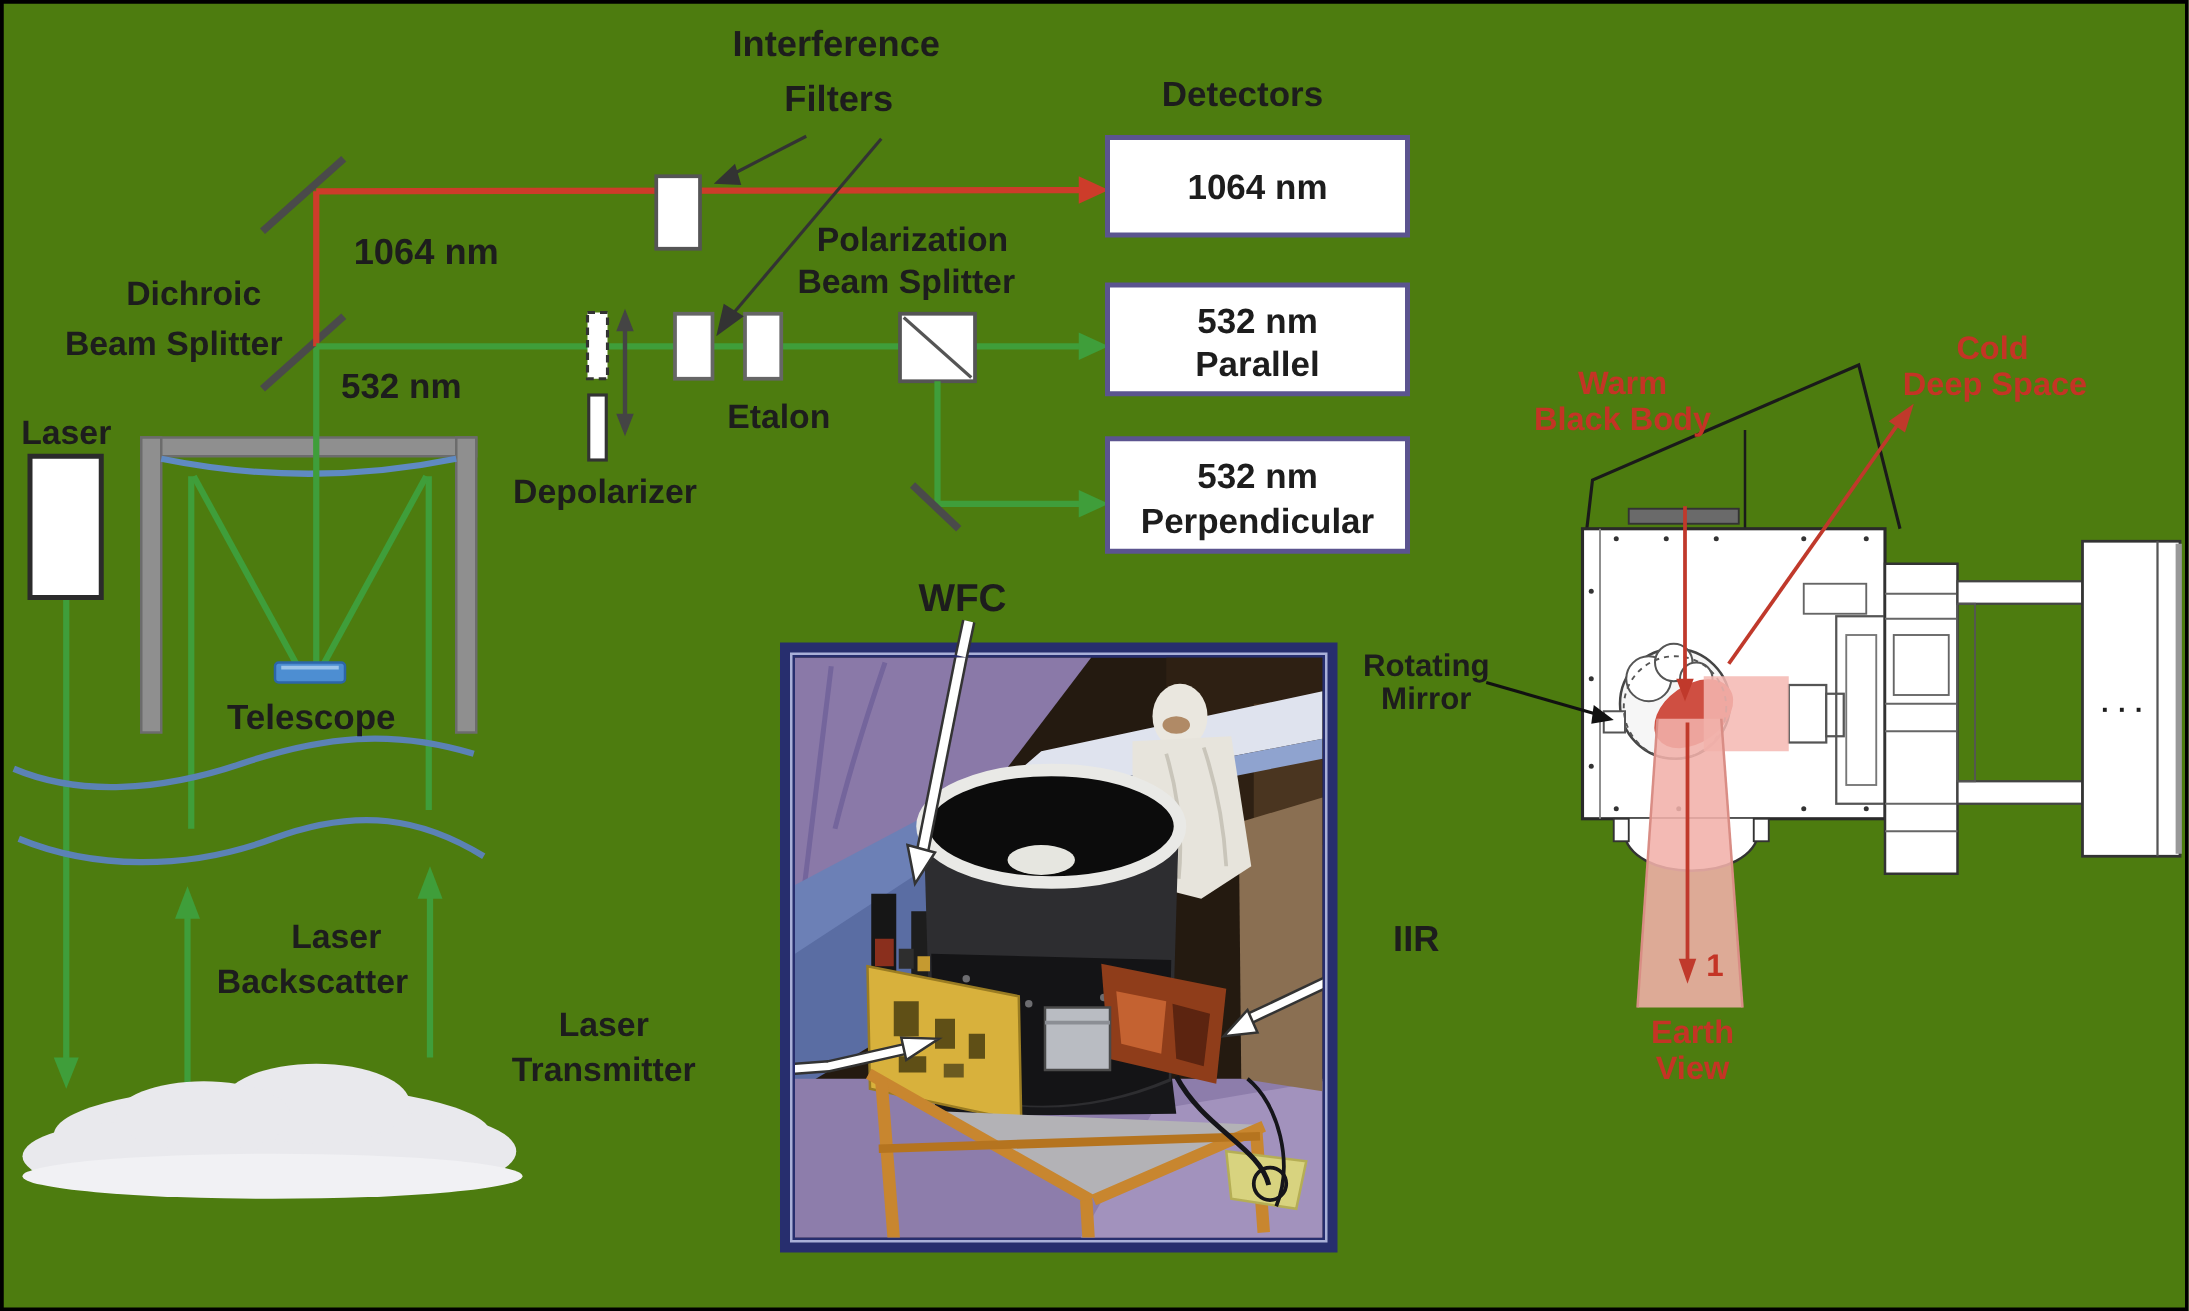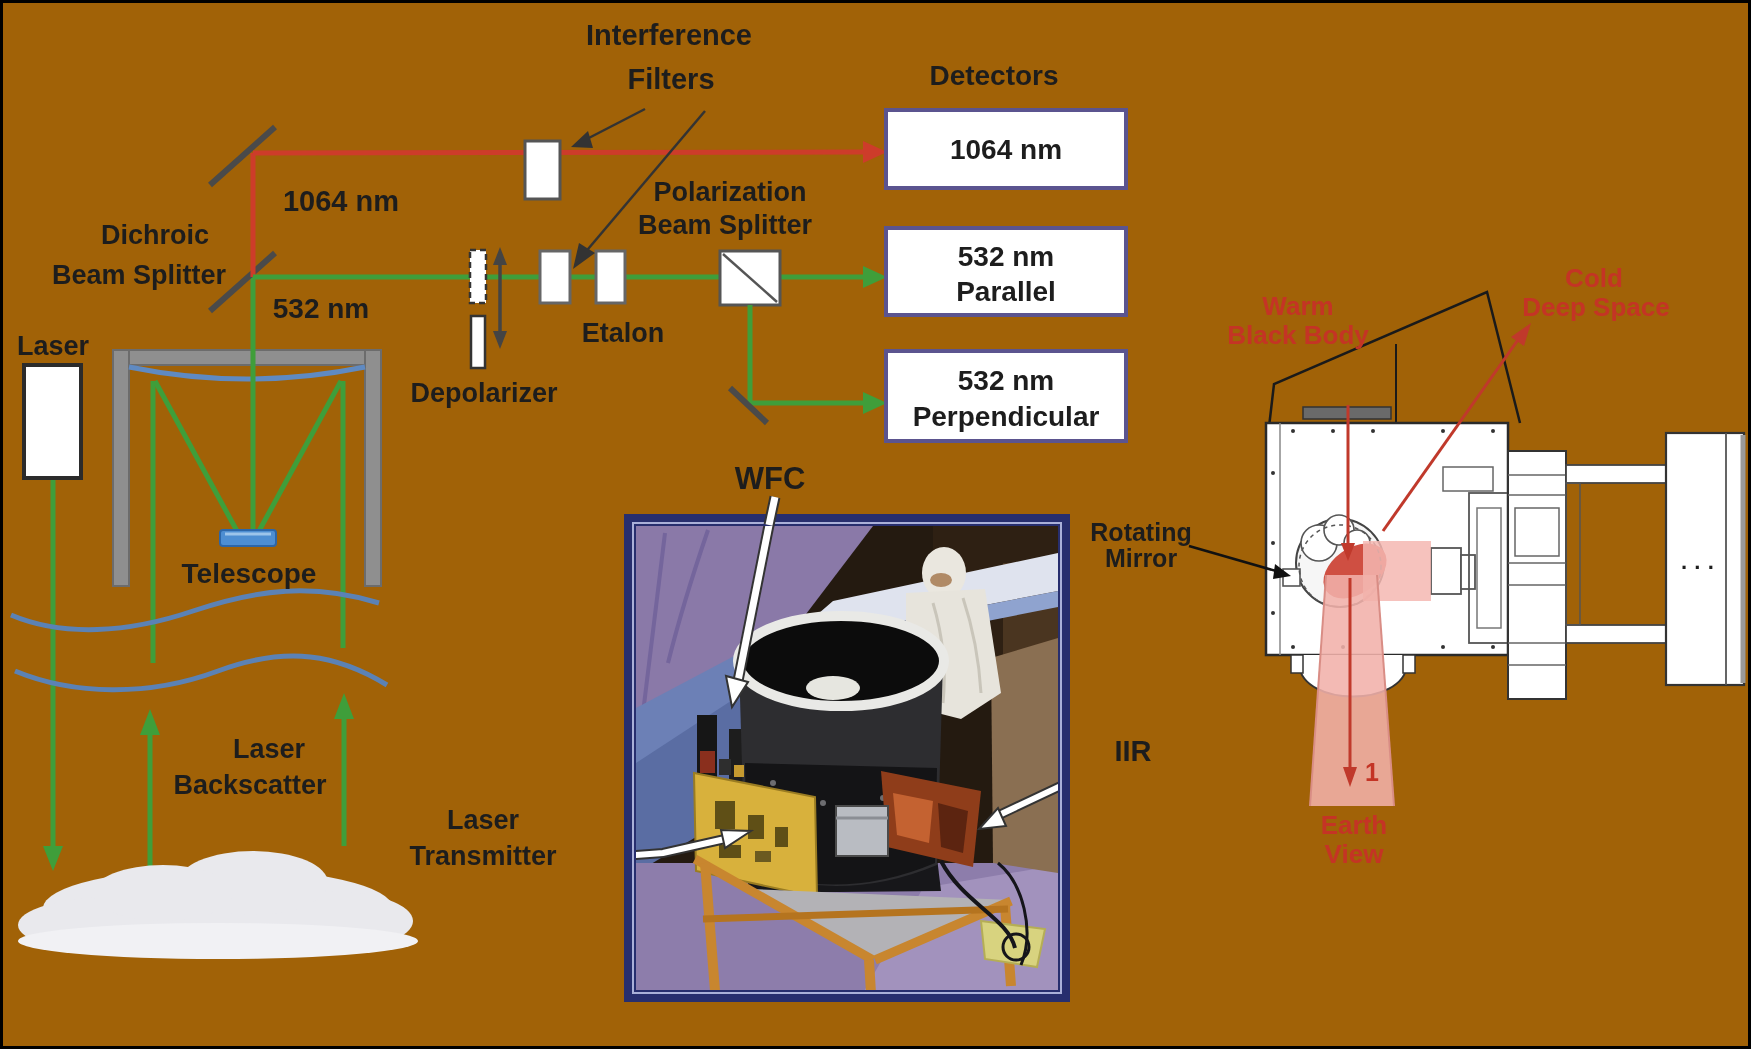--- a/index.html
+++ b/index.html
@@ -1,16 +1,16 @@
 <!DOCTYPE html>
 <html><head>
 <meta charset="utf-8">
 <style>
   html,body{margin:0;padding:0;background:#fff;}
-  .canvas{position:relative;width:1751px;height:1049px;background:#a16207;border:3px solid #000;box-sizing:border-box;overflow:hidden;font-family:"Liberation Sans","DejaVu Sans",sans-serif;}
+  .canvas{position:relative;width:1751px;height:1049px;background:#4d7c0f;border:3px solid #000;box-sizing:border-box;overflow:hidden;font-family:"Liberation Sans","DejaVu Sans",sans-serif;}
   svg{position:absolute;left:0;top:0;}
   svg text{font-family:"Liberation Sans","DejaVu Sans",sans-serif;font-weight:bold;fill:#1d1d1d;}
   svg text.red{fill:#c43425;}
 </style>
 </head>
 <body>
 
 <div class="canvas">
 <svg width="1745" height="1043" viewBox="0 0 1745 1043">
 

